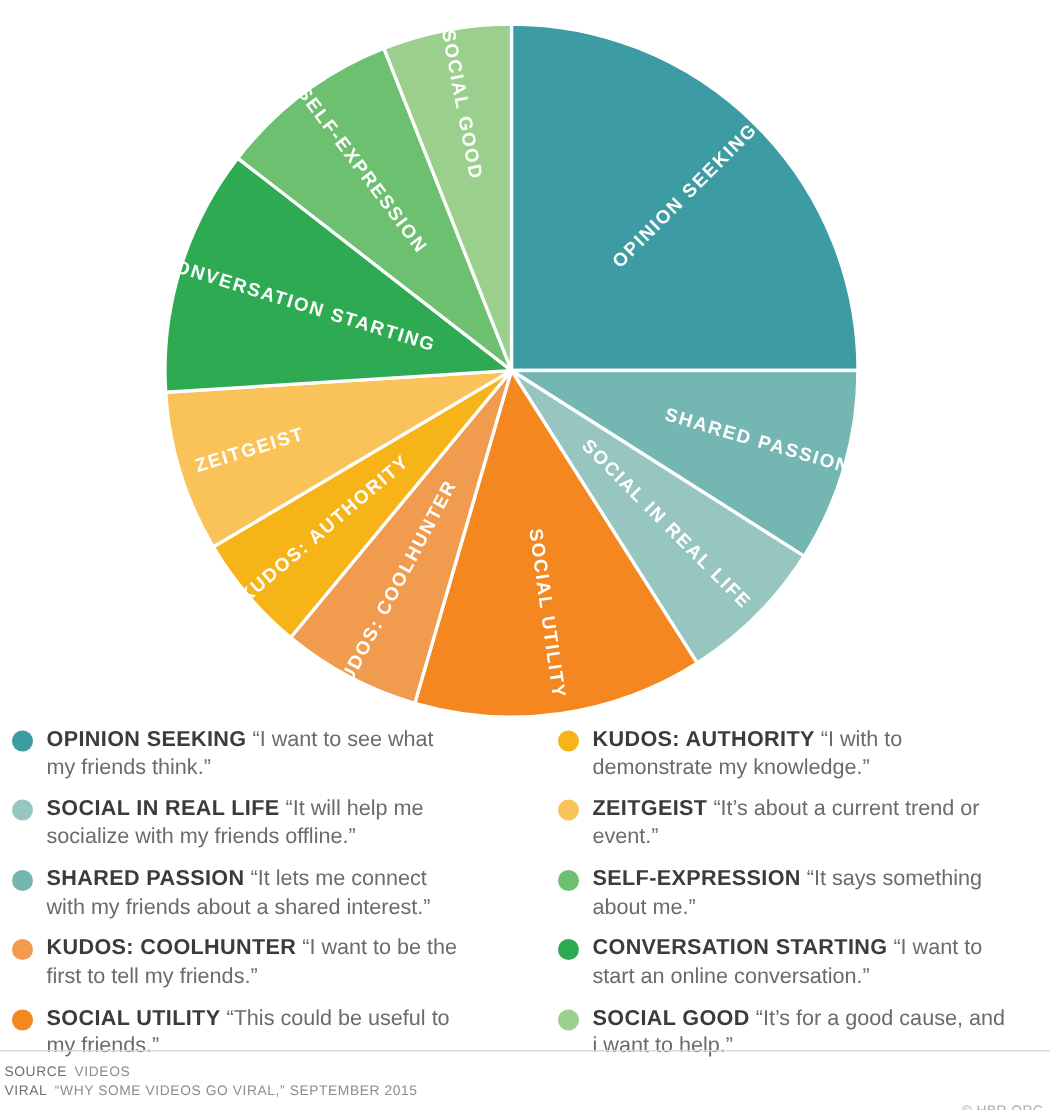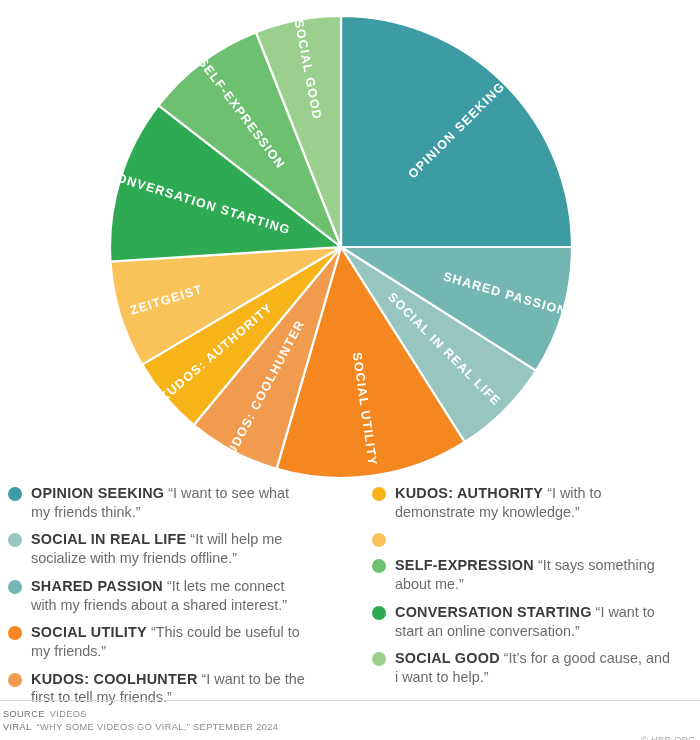--- a/index.html
+++ b/index.html
@@ -119,35 +119,36 @@
       </div>
       <div class="legend-row">
         <span class="legend-dot" style="background: rgb(151, 198, 192);"></span>
         <div class="legend-text"><span class="legend-term">SOCIAL IN REAL LIFE</span><span class="legend-quote">“It will help me socialize with my friends offline.”</span></div>
       </div>
       <div class="legend-row">
         <span class="legend-dot" style="background: rgb(116, 182, 177);"></span>
         <div class="legend-text"><span class="legend-term">SHARED PASSION</span><span class="legend-quote">“It lets me connect with my friends about a shared interest.”</span></div>
       </div>
       <div class="legend-row">
+        <span class="legend-dot" style="background: rgb(240, 155, 78);"></span>
+        <div class="legend-text"><span class="legend-term">KUDOS: COOLHUNTER</span><span class="legend-quote">“I want to be the first to tell my friends.”</span></div>
+      </div>
+      <div class="legend-row">
         <span class="legend-dot" style="background: rgb(244, 135, 31);"></span>
         <div class="legend-text"><span class="legend-term">SOCIAL UTILITY</span><span class="legend-quote">“This could be useful to my friends.”</span></div>
-      </div>
-      <div class="legend-row">
-        <span class="legend-dot" style="background: rgb(240, 155, 78);"></span>
-        <div class="legend-text"><span class="legend-term">KUDOS: COOLHUNTER</span><span class="legend-quote">“I want to be the first to tell my friends.”</span></div>
       </div>
     </div>
   <div class="legend-col right" id="legend-right">
       <div class="legend-row">
         <span class="legend-dot" style="background: rgb(247, 180, 24);"></span>
         <div class="legend-text"><span class="legend-term">KUDOS: AUTHORITY</span><span class="legend-quote">“I with to demonstrate my knowledge.”</span></div>
       </div>
       <div class="legend-row">
         <span class="legend-dot" style="background: rgb(250, 195, 90);"></span>
+        <div class="legend-text"><span class="legend-term">ZEITGEIST</span><span class="legend-quote">“It’s about a current trend or event.”</span></div>
       </div>
       <div class="legend-row">
         <span class="legend-dot" style="background: rgb(108, 192, 112);"></span>
         <div class="legend-text"><span class="legend-term">SELF-EXPRESSION</span><span class="legend-quote">“It says something about me.”</span></div>
       </div>
       <div class="legend-row">
         <span class="legend-dot" style="background: rgb(46, 171, 82);"></span>
         <div class="legend-text"><span class="legend-term">CONVERSATION STARTING</span><span class="legend-quote">“I want to start an online conversation.”</span></div>
       </div>
       <div class="legend-row">
@@ -156,16 +157,16 @@
       </div>
     </div>
 </div>
 
 <div id="footer">
   <div id="footer-rule"></div>
   <div class="foot-line">
     <span class="foot-key">SOURCE</span><span>VIDEOS</span>
   </div>
   <div class="foot-line">
-    <span class="foot-key">VIRAL</span><span>“WHY SOME VIDEOS GO VIRAL,” SEPTEMBER 2024</span>
+    <span class="foot-key">VIRAL</span><span>“WHY SOME VIDEOS GO VIRAL,” SEPTEMBER 2015</span>
     <span id="copyright">© HBR.ORG</span>
   </div>
 </div>
 
 </body></html>

